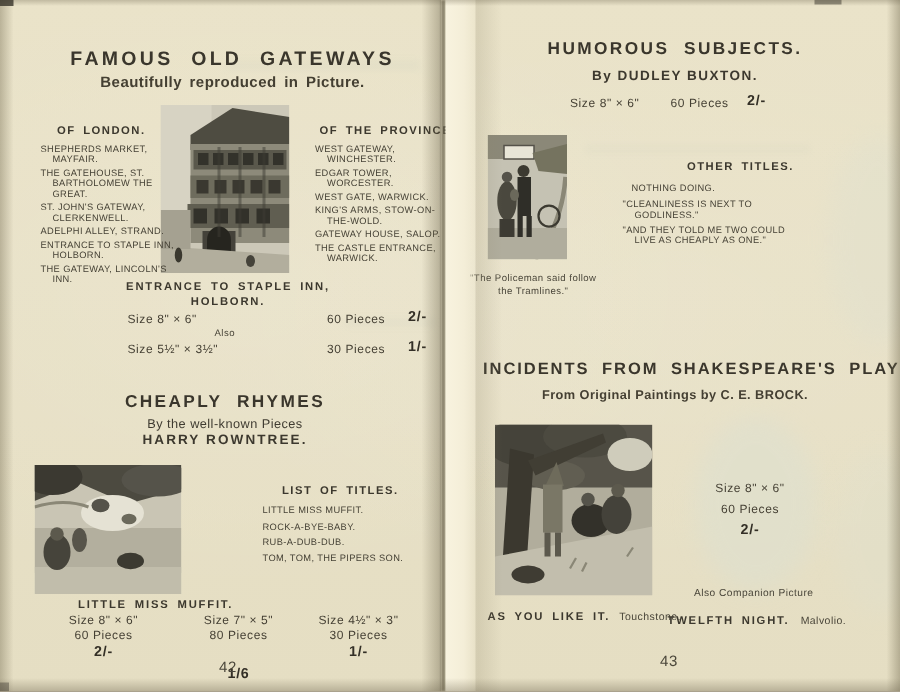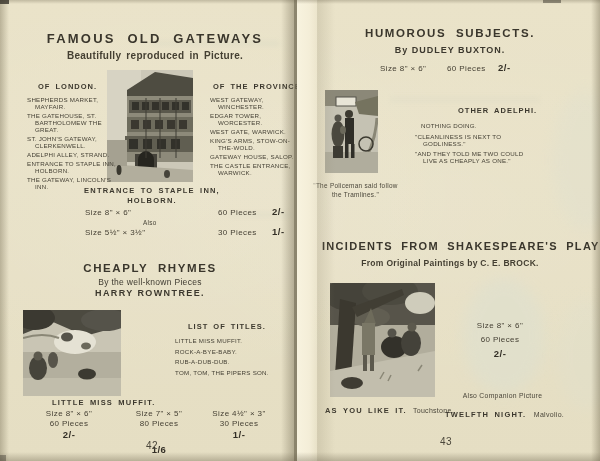--- a/index.html
+++ b/index.html
@@ -207,21 +207,21 @@
         <rect x="20" y="54" width="3.5" height="14" fill="#2f2e28"></rect>
         <rect x="26" y="54" width="3.5" height="14" fill="#2f2e28"></rect>
         <ellipse cx="13" cy="44" rx="6.5" ry="13" fill="#4a483e"></ellipse>
         <circle cx="13" cy="28" r="3.5" fill="#55534a"></circle>
         <rect x="8" y="56" width="10" height="12" fill="#3d3b33"></rect>
         <circle cx="41" cy="54" r="7" fill="none" stroke="#3c3a31" stroke-width="1.5"></circle>
         <ellipse cx="18" cy="40" rx="3" ry="4" fill="#6b695b"></ellipse>
       </svg>
     </div>
 
-    <div class="t colhead" style="left:458px;top:106px;">OTHER ADELPHI.</div>
+    <div class="t colhead" style="left:458px;top:106px;">OTHER TITLES.</div>
     <div class="t wrap" style="left:415px;top:122px;width:122px;">
       <div class="li" style="padding-left:12px;text-indent:-6px;margin-bottom:3.5px;">NOTHING DOING.</div>
       <div class="li" style="margin-bottom:3.5px;">"CLEANLINESS IS NEXT TO GODLINESS."</div>
       <div class="li">"AND THEY TOLD ME TWO COULD LIVE AS CHEAPLY AS ONE."</div>
     </div>
 
     <div class="t ctr tiny" style="left:308px;top:181px;width:95px;white-space:normal;line-height:9px;">
       <span>"The Policeman said follow</span><br>
       <span>the Tramlines."</span>
     </div>

